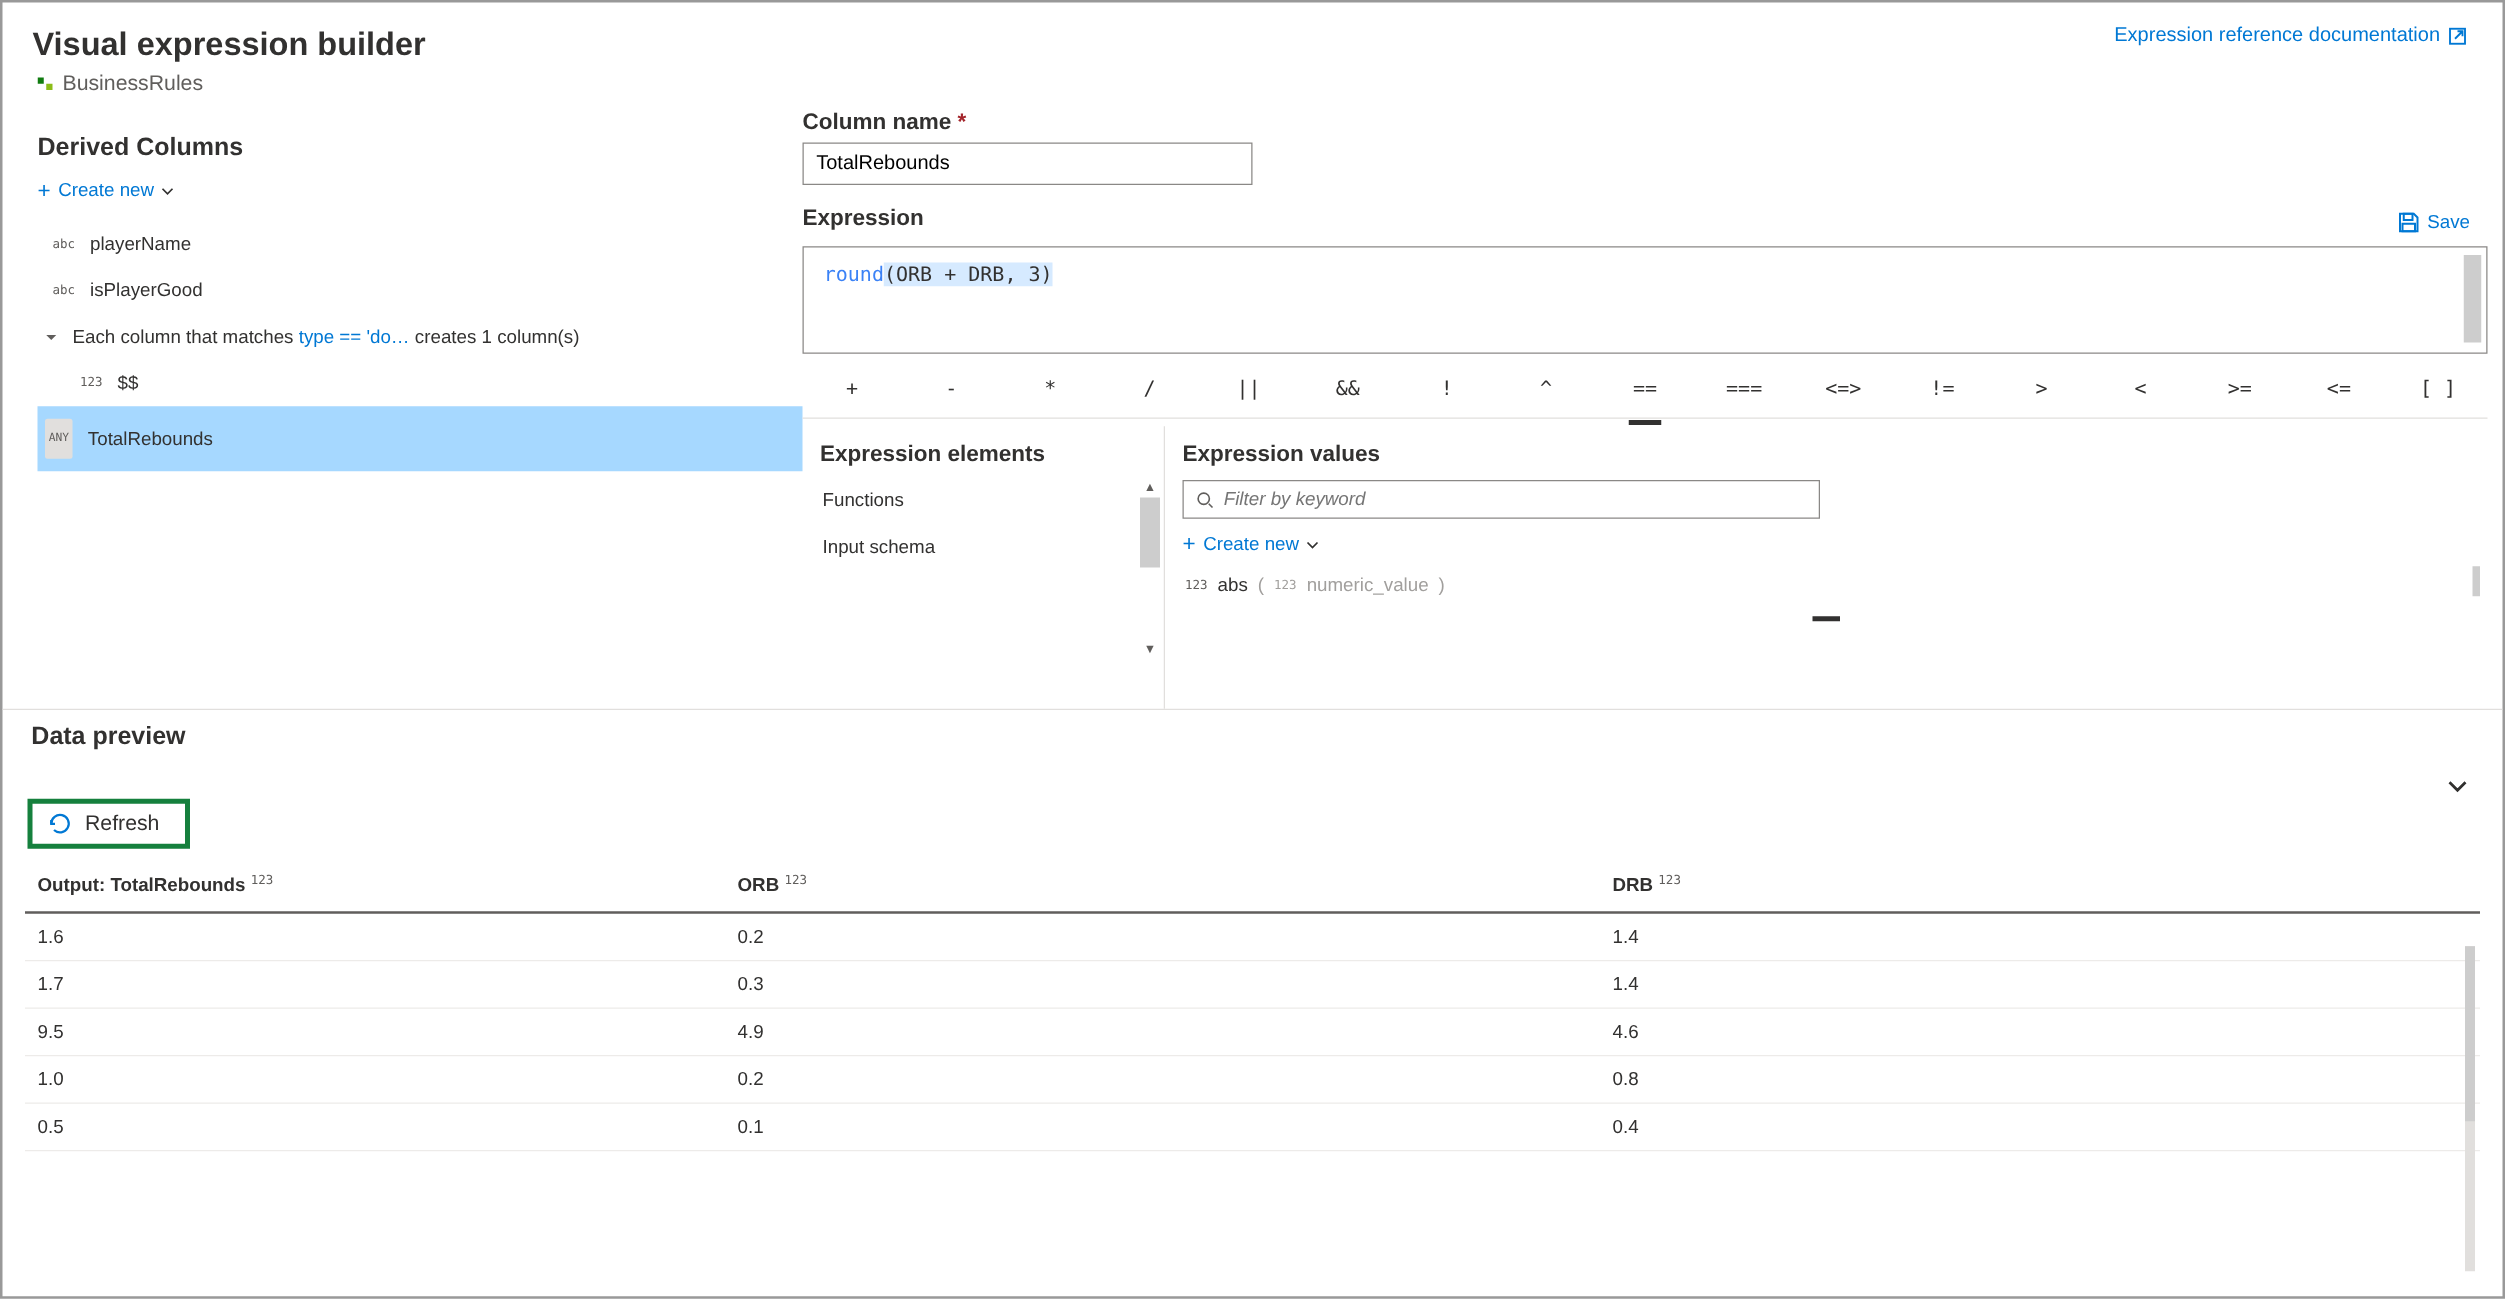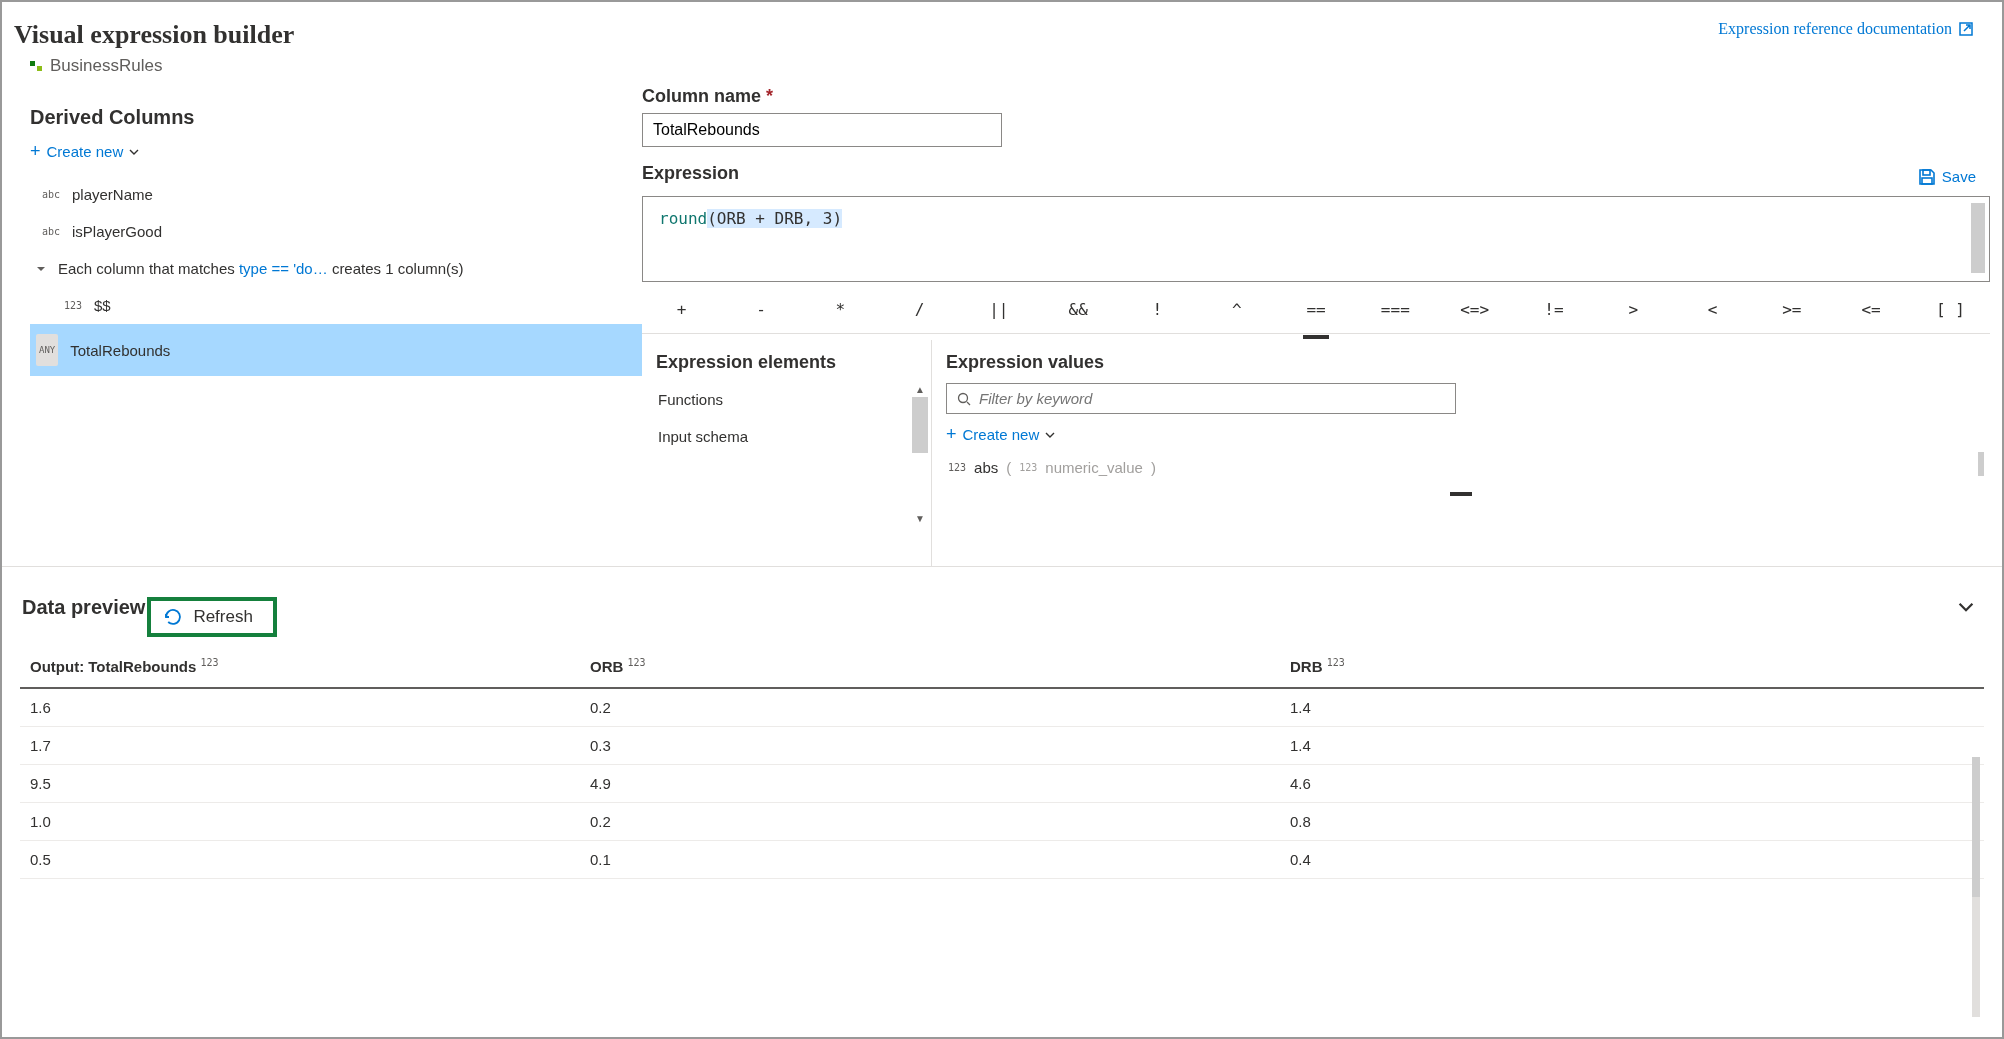--- a/index.html
+++ b/index.html
@@ -12,22 +12,21 @@
     width: 2004px;
     height: 1039px;
     overflow: hidden;
     display: flex;
     flex-direction: column;
   }
   .header-row {
     display: flex;
     justify-content: space-between;
     align-items: flex-start;
-    padding: 18px 28px 0 12px;
-    font-family: Liberation Serif, serif;
+    padding: 18px 28px 0 24px;
   }
   .page-title {
     font-size: 26px;
     font-weight: 600;
   }
   .doc-link {
     color: #0078d4;
     font-size: 16px;
     display: flex;
     align-items: center;
@@ -136,21 +135,21 @@
   .save-btn svg { width:18px; height:18px; }
   .expr-box {
     border: 1px solid #8a8886;
     height: 86px;
     padding: 12px 16px;
     font-family: Consolas, monospace;
     font-size: 16px;
     position: relative;
     background: #fff;
   }
-  .expr-box .fn { color: #0f766e; }
+  .expr-box .fn { color: #3b82f6; }
   .expr-box .paren-hl { background: #d6eaff; }
   .expr-scrollbar {
     position:absolute; right:4px; top:6px; width:14px; height:70px;
     background:#cdcdcd;
   }
   .op-row {
     display: flex;
     gap: 0;
     padding: 14px 0 10px 0;
     border-bottom: 1px solid #e1dfdd;
@@ -229,21 +228,21 @@
   .small-handle {
     width:100%; display:flex; justify-content:center;
     padding:2px 0 0 0;
   }
   .small-handle::after { content:""; width:22px; height:4px; background:#323130;}
   .preview-head {
     display:flex; align-items:center; justify-content:space-between;
     padding: 10px 28px 8px 20px;
     border-top:1px solid #e1dfdd;
   }
-  .preview-left { display:flex; align-items:center; gap:2px; }
+  .preview-left { display:flex; align-items:center; gap:18px;flex-direction:column; }
   .preview-title { font-size:20px; font-weight:600; }
   .refresh-box {
     border: 4px solid #15803d;
     padding: 6px 20px 6px 12px;
     display:flex; align-items:center; gap:10px;
     cursor:pointer;
     font-size:17px;
     margin-top:20px;
   }
   .refresh-box svg { width:20px; height:20px; color:#0078d4; }

